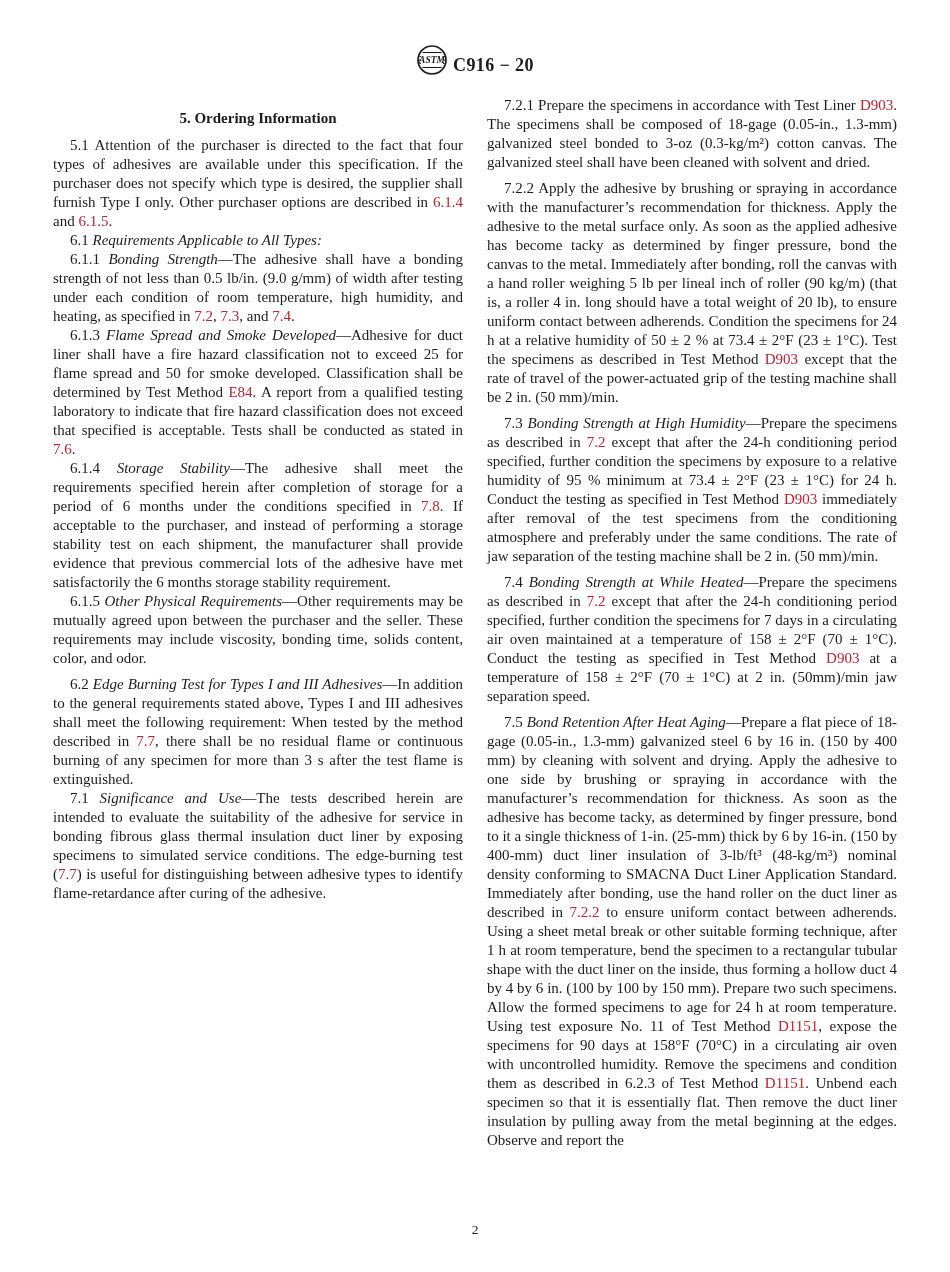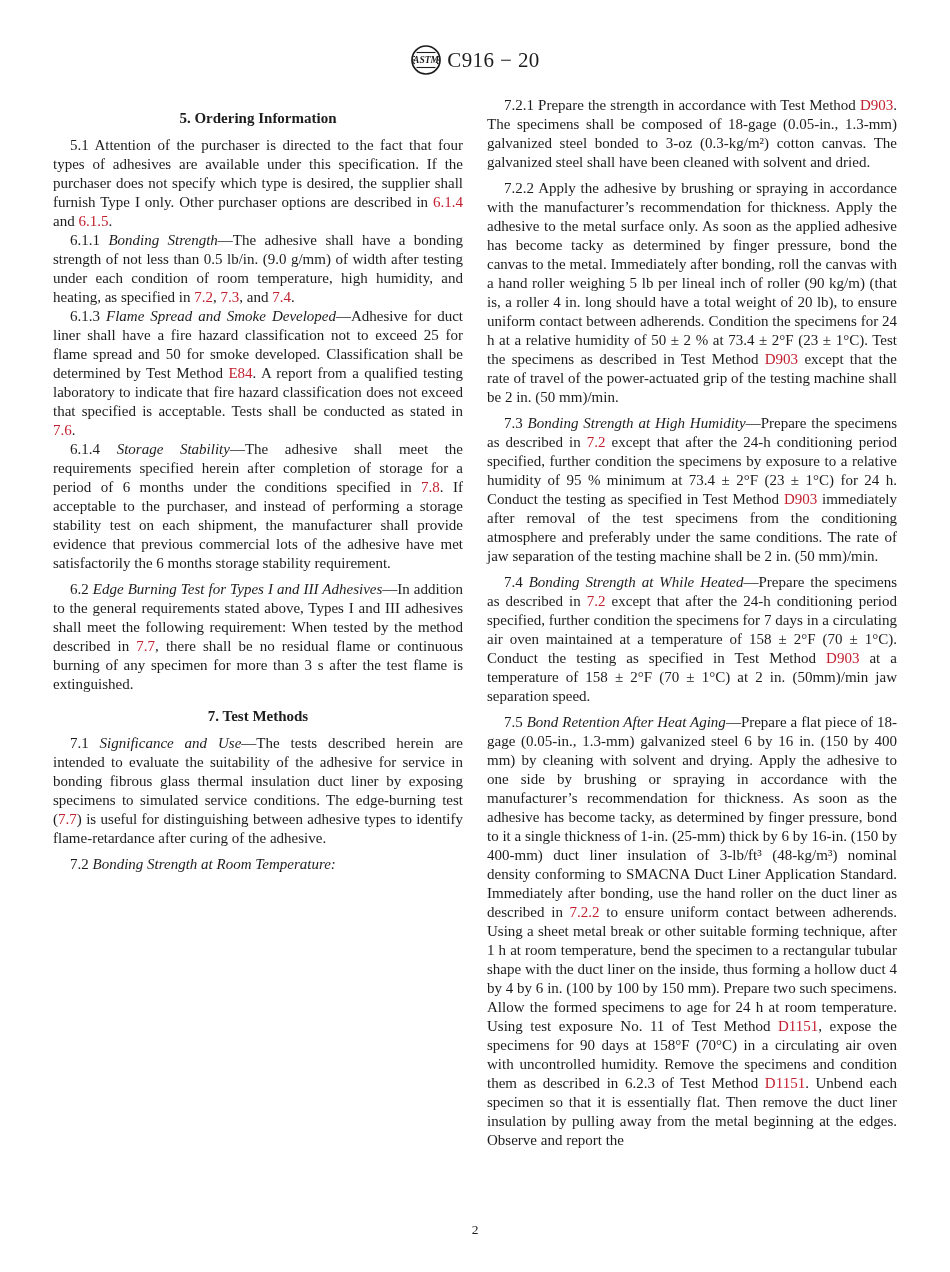--- a/index.html
+++ b/index.html
@@ -14,28 +14,28 @@
     overflow:hidden;
   }
   .page{
     position:relative;
     width:950px;height:1272px;
     box-sizing:border-box;
     padding:44px 53px 0 53px;
   }
   .page-header{
     display:flex;
-    align-items:center;
+    align-items:flex-end;
     justify-content:center;
     gap:5px;
     margin-bottom:20px;
   }
   .designation{
-    font-weight:normal;
-    font-size:21px;
+    font-weight:bold;
+    font-size:18px;
     letter-spacing:.4px;
     white-space:nowrap;
   }
   .columns{
     display:flex;
     gap:24px;
   }
   .col{
     width:410px;
     font-size:15px;
@@ -83,30 +83,30 @@
       <rect x="5" y="11" width="22" height="10" fill="#ffffff"></rect>
       <text x="16" y="19.3" text-anchor="middle" font-family="Liberation Serif, serif" font-size="9.5" font-weight="bold" font-style="italic" fill="#1c1c1c">ASTM</text>
     </svg>
     <span class="designation">C916 − 20</span>
   </div>
 
   <div class="columns">
     <div class="col">
         <h2 class="sec-heading">5. Ordering Information</h2>
         <p class="para"><span>5.1 Attention of the purchaser is directed to the fact that four types of adhesives are available under this specification. If the purchaser does not specify which type is desired, the supplier shall furnish Type I only. Other purchaser options are described in </span><span class="ref">6.1.4</span><span> and </span><span class="ref">6.1.5</span><span>.</span></p>
+        <p class="para"><span>6.1 </span><span class="it">Requirements Applicable to All Types:</span></p>
         <p class="para"><span>6.1.1 </span><span class="it">Bonding Strength</span><span>—The adhesive shall have a bonding strength of not less than 0.5 lb/in. (9.0 g/mm) of width after testing under each condition of room temperature, high humidity, and heating, as specified in </span><span class="ref">7.2</span><span>, </span><span class="ref">7.3</span><span>, and </span><span class="ref">7.4</span><span>.</span></p>
         <p class="para"><span>6.1.3 </span><span class="it">Flame Spread and Smoke Developed</span><span>—Adhesive for duct liner shall have a fire hazard classification not to exceed 25 for flame spread and 50 for smoke developed. Classification shall be determined by Test Method </span><span class="ref">E84</span><span>. A report from a qualified testing laboratory to indicate that fire hazard classification does not exceed that specified is acceptable. Tests shall be conducted as stated in </span><span class="ref">7.6</span><span>.</span></p>
         <p class="para"><span>6.1.4 </span><span class="it">Storage Stability</span><span>—The adhesive shall meet the requirements specified herein after completion of storage for a period of 6 months under the conditions specified in </span><span class="ref">7.8</span><span>. If acceptable to the purchaser, and instead of performing a storage stability test on each shipment, the manufacturer shall provide evidence that previous commercial lots of the adhesive have met satisfactorily the 6 months storage stability requirement.</span></p>
+        <p class="para"><span>6.1.5 </span><span class="it">Other Physical Requirements</span><span>—Other requirements may be mutually agreed upon between the purchaser and the seller. These requirements may include viscosity, bonding time, solids content, color, and odor.</span></p>
         <p class="para spaced"><span>6.2 </span><span class="it">Edge Burning Test for Types I and III Adhesives</span><span>—In addition to the general requirements stated above, Types I and III adhesives shall meet the following requirement: When tested by the method described in </span><span class="ref">7.7</span><span>, there shall be no residual flame or continuous burning of any specimen for more than 3 s after the test flame is extinguished.</span></p>
-        <h2 class="sec-heading">7. Test Methods</h2>
         <p class="para"><span>7.1 </span><span class="it">Significance and Use</span><span>—The tests described herein are intended to evaluate the suitability of the adhesive for service in bonding fibrous glass thermal insulation duct liner by exposing specimens to simulated service conditions. The edge-burning test (</span><span class="ref">7.7</span><span>) is useful for distinguishing between adhesive types to identify flame-retardance after curing of the adhesive.</span></p>
-        <p class="para spaced"><span>7.2 </span><span class="it">Bonding Strength at Room Temperature:</span></p>
       </div>
     <div class="col">
-        <p class="para"><span>7.2.1 Prepare the strength in accordance with Test Method </span><span class="ref">D903</span><span>. The specimens shall be composed of 18-gage (0.05-in., 1.3-mm) galvanized steel bonded to 3-oz (0.3-kg/m²) cotton canvas. The galvanized steel shall have been cleaned with solvent and dried.</span></p>
+        <p class="para"><span>7.2.1 Prepare the specimens in accordance with Test Liner </span><span class="ref">D903</span><span>. The specimens shall be composed of 18-gage (0.05-in., 1.3-mm) galvanized steel bonded to 3-oz (0.3-kg/m²) cotton canvas. The galvanized steel shall have been cleaned with solvent and dried.</span></p>
         <p class="para spaced"><span>7.2.2 Apply the adhesive by brushing or spraying in accordance with the manufacturer’s recommendation for thickness. Apply the adhesive to the metal surface only. As soon as the applied adhesive has become tacky as determined by finger pressure, bond the canvas to the metal. Immediately after bonding, roll the canvas with a hand roller weighing 5 lb per lineal inch of roller (90 kg/m) (that is, a roller 4 in. long should have a total weight of 20 lb), to ensure uniform contact between adherends. Condition the specimens for 24 h at a relative humidity of 50 ± 2 % at 73.4 ± 2°F (23 ± 1°C). Test the specimens as described in Test Method </span><span class="ref">D903</span><span> except that the rate of travel of the power-actuated grip of the testing machine shall be 2 in. (50 mm)/min.</span></p>
         <p class="para spaced"><span>7.3 </span><span class="it">Bonding Strength at High Humidity</span><span>—Prepare the specimens as described in </span><span class="ref">7.2</span><span> except that after the 24-h conditioning period specified, further condition the specimens by exposure to a relative humidity of 95 % minimum at 73.4 ± 2°F (23 ± 1°C) for 24 h. Conduct the testing as specified in Test Method </span><span class="ref">D903</span><span> immediately after removal of the test specimens from the conditioning atmosphere and preferably under the same conditions. The rate of jaw separation of the testing machine shall be 2 in. (50 mm)/min.</span></p>
         <p class="para spaced"><span>7.4 </span><span class="it">Bonding Strength at While Heated</span><span>—Prepare the specimens as described in </span><span class="ref">7.2</span><span> except that after the 24-h conditioning period specified, further condition the specimens for 7 days in a circulating air oven maintained at a temperature of 158 ± 2°F (70 ± 1°C). Conduct the testing as specified in Test Method </span><span class="ref">D903</span><span> at a temperature of 158 ± 2°F (70 ± 1°C) at 2 in. (50mm)/min jaw separation speed.</span></p>
         <p class="para spaced"><span>7.5 </span><span class="it">Bond Retention After Heat Aging</span><span>—Prepare a flat piece of 18-gage (0.05-in., 1.3-mm) galvanized steel 6 by 16 in. (150 by 400 mm) by cleaning with solvent and drying. Apply the adhesive to one side by brushing or spraying in accordance with the manufacturer’s recommendation for thickness. As soon as the adhesive has become tacky, as determined by finger pressure, bond to it a single thickness of 1-in. (25-mm) thick by 6 by 16-in. (150 by 400-mm) duct liner insulation of 3-lb/ft³ (48-kg/m³) nominal density conforming to SMACNA Duct Liner Application Standard. Immediately after bonding, use the hand roller on the duct liner as described in </span><span class="ref">7.2.2</span><span> to ensure uniform contact between adherends. Using a sheet metal break or other suitable forming technique, after 1 h at room temperature, bend the specimen to a rectangular tubular shape with the duct liner on the inside, thus forming a hollow duct 4 by 4 by 6 in. (100 by 100 by 150 mm). Prepare two such specimens. Allow the formed specimens to age for 24 h at room temperature. Using test exposure No. 11 of Test Method </span><span class="ref">D1151</span><span>, expose the specimens for 90 days at 158°F (70°C) in a circulating air oven with uncontrolled humidity. Remove the specimens and condition them as described in 6.2.3 of Test Method </span><span class="ref">D1151</span><span>. Unbend each specimen so that it is essentially flat. Then remove the duct liner insulation by pulling away from the metal beginning at the edges. Observe and report the</span></p>
       </div>
   </div>
 
   <div class="page-footer">
     <span>2</span>
   </div>

